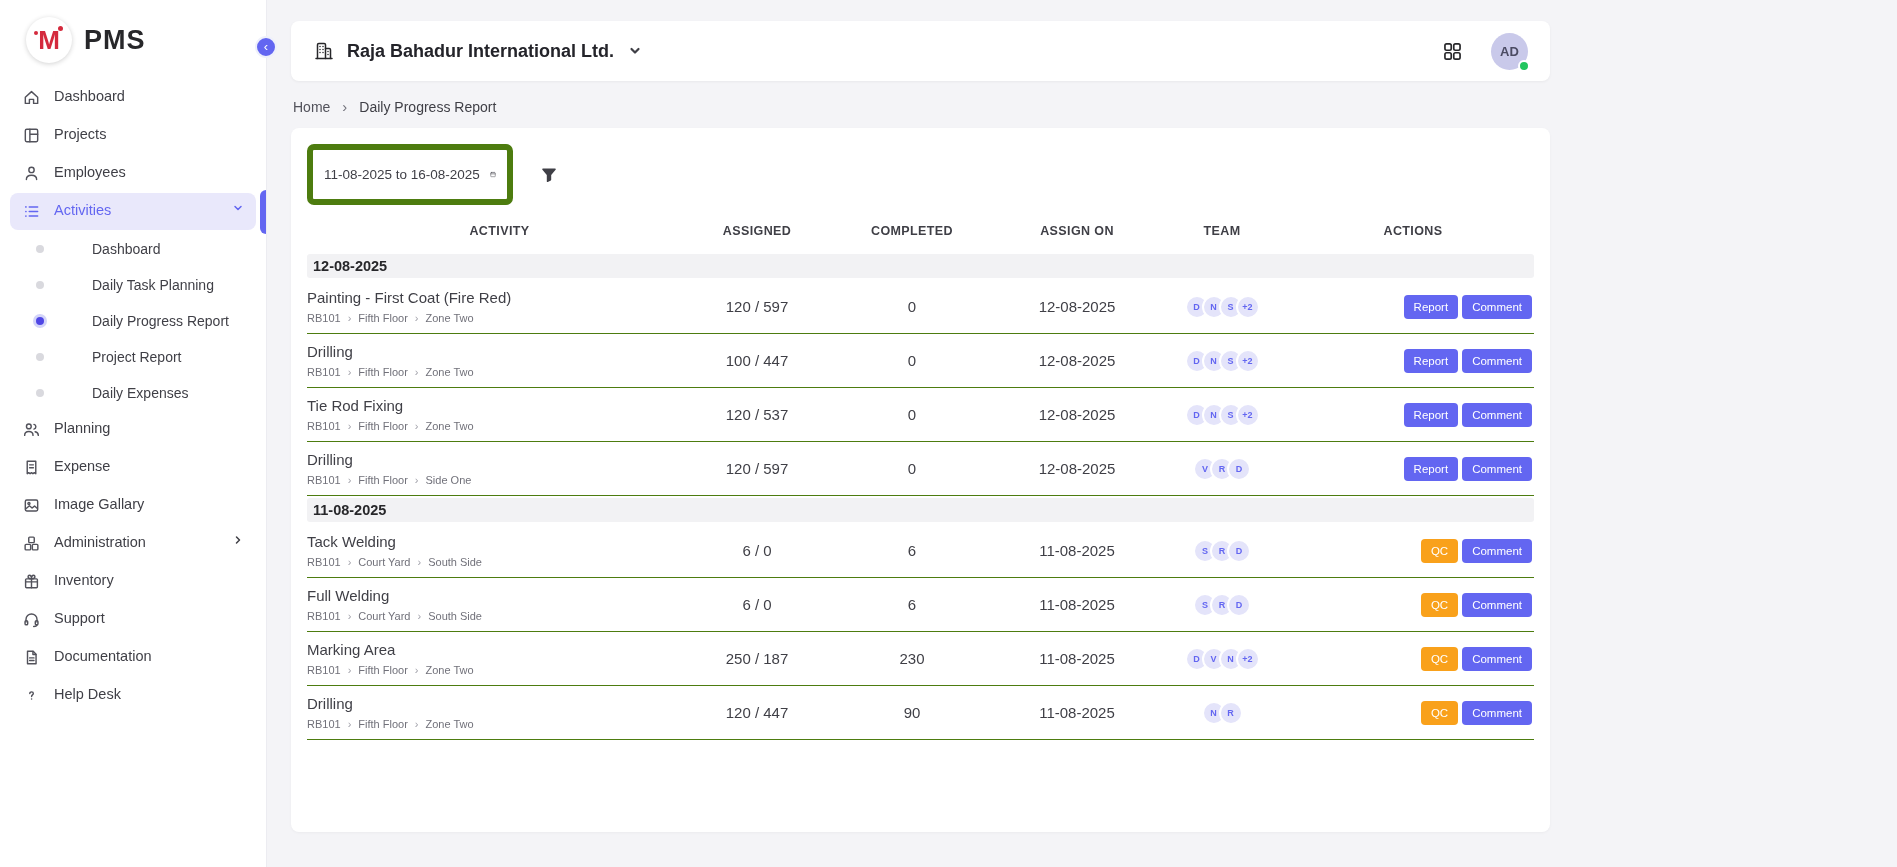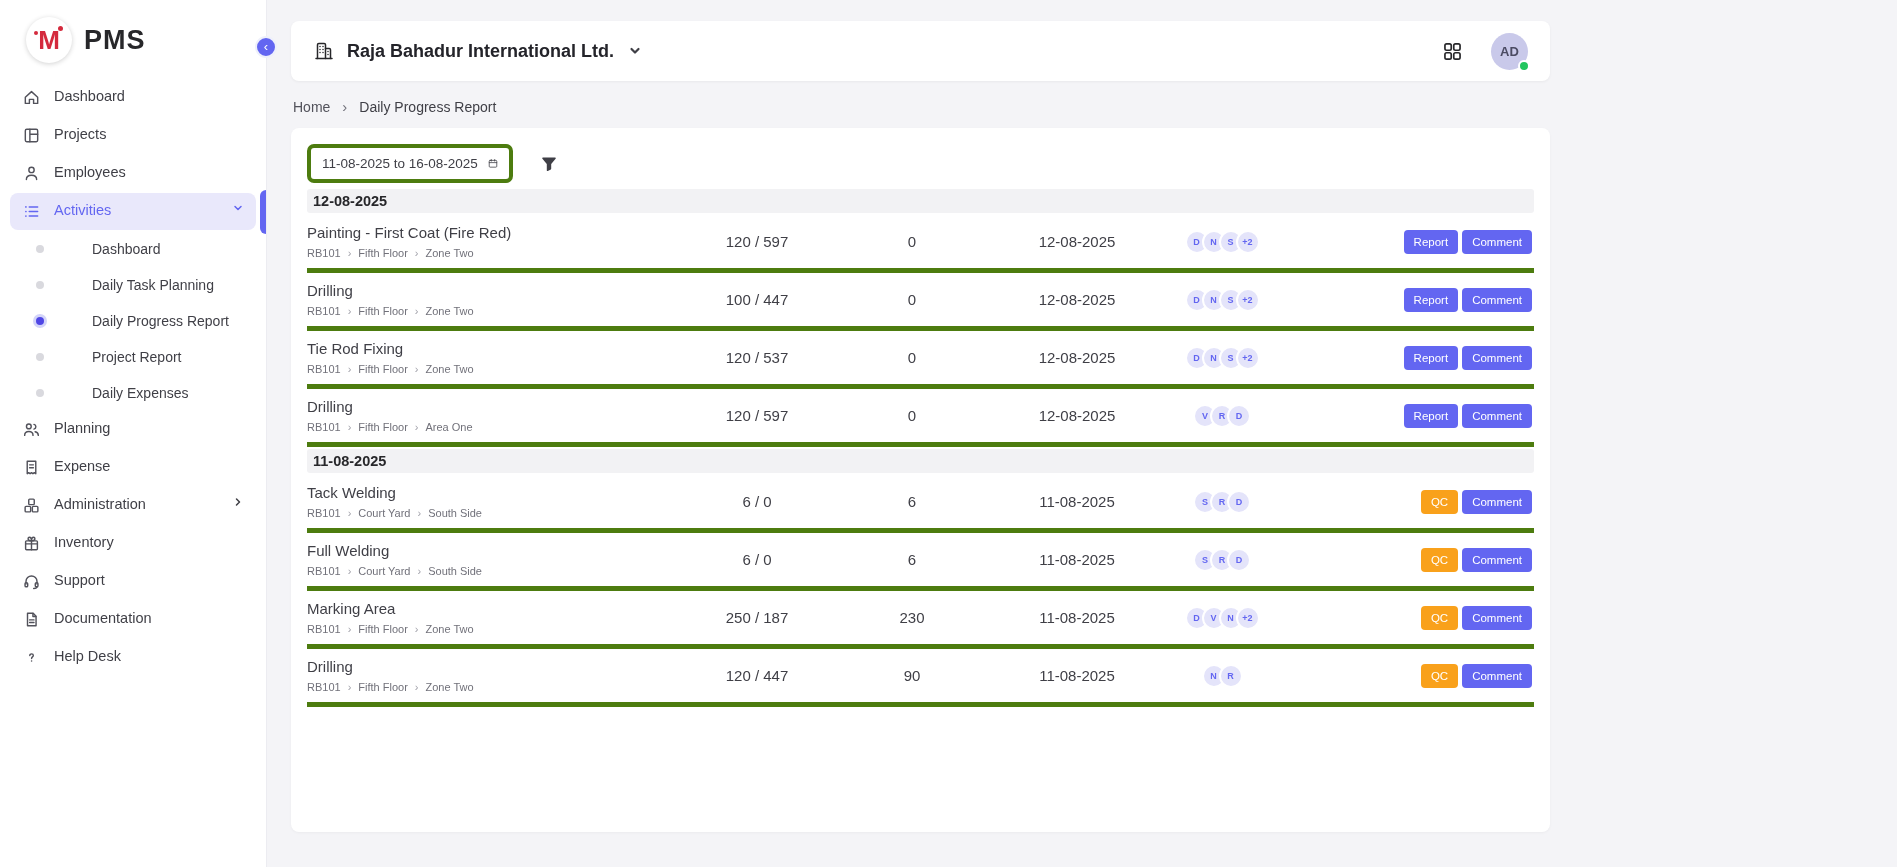--- a/index.html
+++ b/index.html
@@ -50,33 +50,33 @@
   .status-dot { position:absolute; right:-2px; bottom:-2px; width:12px; height:12px; background:#22c55e; border:2px solid #fff; border-radius:50%; }
 
   .breadcrumb { display:flex; align-items:center; gap:12px; margin:17px 2px 0 2px; font-size:14px; }
   .bc-home { color:#52525b; cursor:pointer; }
   .bc-sep { color:#71717a; font-size:15px; }
   .bc-current { color:#3f3f46; }
 
   .content-card { background:#fff; border-radius:8px; margin-top:13px; padding:9px 16px 0 16px; height:704px; overflow:hidden;
     box-shadow:0 1px 3px rgba(16,16,28,.04); }
   .filter-row { display:flex; align-items:center; gap:26px; padding:7px 0 4px 0; }
-  .date-box { display:flex; align-items:center; justify-content:space-between; border:4px solid #4d7c0f; border-radius:7px;
-    padding:7px 11px; width:206px; }
+  .date-box { display:flex; align-items:center; justify-content:space-between; border:6px solid #4d7c0f; border-radius:7px;
+    padding:16px 11px; width:206px; }
   .date-box input { border:none; outline:none; background:transparent; font-family:inherit; font-size:13.5px; color:#3f3f46; width:166px; }
   .cal-icon { width:17px; height:17px; color:#3f3f46; display:flex; }
   .cal-icon svg { width:100%; height:100%; stroke:currentColor; fill:none; stroke-width:1.4; stroke-linecap:round; }
   .funnel-btn { width:20px; height:20px; display:flex; cursor:pointer; background:none; border:none; }
   .funnel-btn svg { width:100%; height:100%; }
 
   .grid-row { display:grid; grid-template-columns:385px 130px 180px 150px 140px 1fr; align-items:center; }
   .thead { padding:15px 0 14px 0; }
   .thead span { display:block; text-align:center; font-size:12.5px; font-weight:700; color:#3f3f46; letter-spacing:.4px; }
   .group-bar { background:#f2f2f4; border-radius:3px; padding:4px 6px; margin:2px 0; font-size:14.5px; font-weight:700; color:#27272a; }
-  .trow { padding:9px 0; border-bottom:5px solid #4d7c0f; }
+  .trow { padding:9px 0; border-bottom:1px solid #4d7c0f; }
   .cell-c { text-align:center; font-size:15px; color:#3f3f46; }
   .act-title { font-size:15px; color:#3f3f46; margin-bottom:6px; }
   .act-path { display:flex; align-items:center; gap:7px; font-size:11px; color:#71717a; }
   .path-sep { color:#a1a1aa; font-size:11px; }
   .team-cell { display:flex; justify-content:center; }
   .tavatar { width:24px; height:24px; border-radius:50%; background:#e4e4fa; border:2px solid #fff; color:#6366f1;
     font-size:9px; font-weight:700; display:flex; align-items:center; justify-content:center; margin-left:-7px; }
   .tavatar:first-child { margin-left:0; }
   .actions-cell { display:flex; justify-content:flex-end; gap:4px; padding-right:2px; }
   .act-btn { border:none; color:#fff; font-size:11.5px; font-weight:500; border-radius:4px; padding:6px 10px; cursor:pointer; font-family:inherit; }
@@ -178,20 +178,30 @@
             <svg viewBox="0 0 20 20">
               <path d="M5.5 3.5 H14.5 V16.5 L13 15.4 L11.5 16.5 L10 15.4 L8.5 16.5 L7 15.4 L5.5 16.5 Z"></path>
               <path d="M8 7.2 H12 M8 10.2 H12"></path>
             </svg>
           </span>
         <span>Expense</span>
       </div>
       <div class="nav-item">
         <span class="nav-icon">
             <svg viewBox="0 0 20 20">
+              <rect x="3.5" y="4.3" width="13" height="11.4" rx="1.5"></rect>
+              <circle cx="7.3" cy="8" r="1.1"></circle>
+              <path d="M3.8 13.6 L7.8 10.2 L10.6 12.6 L13.2 10.6 L16.2 13.2"></path>
+            </svg>
+          </span>
+        <span>Image Gallary</span>
+      </div>
+      <div class="nav-item">
+        <span class="nav-icon">
+            <svg viewBox="0 0 20 20">
               <rect x="7.1" y="3.3" width="5.8" height="5.8" rx="1"></rect>
               <rect x="3.3" y="10.9" width="5.8" height="5.8" rx="1"></rect>
               <rect x="10.9" y="10.9" width="5.8" height="5.8" rx="1"></rect>
             </svg>
           </span>
         <span>Administration</span>
         <span class="chev">
             <svg viewBox="0 0 12 12">
               <path d="M4.5 3 L7.5 6 L4.5 9"></path>
             </svg>
@@ -294,20 +304,28 @@
                 </svg>
             </span>
           </div>
           <button class="funnel-btn">
             <svg viewBox="0 0 20 20">
                 <path d="M3.2 4.2 C3.2 3.8 3.5 3.5 3.9 3.5 H16.1 C16.5 3.5 16.8 3.8 16.8 4.2 C16.8 4.4 16.7 4.6 16.6 4.7 L12.2 10 V14.8 C12.2 15.1 12 15.4 11.8 15.5 L8.8 17 C8.3 17.2 7.8 16.9 7.8 16.4 V10 L3.4 4.7 C3.3 4.6 3.2 4.4 3.2 4.2 Z" fill="#3f3f46"></path>
               </svg>
           </button>
         </div>
 
+        <div class="grid-row thead">
+          <span>ACTIVITY</span>
+          <span>ASSIGNED</span>
+          <span>COMPLETED</span>
+          <span>ASSIGN ON</span>
+          <span>TEAM</span>
+          <span>ACTIONS</span>
+        </div>
 
         <div>
   <div class="group-bar"><span>12-08-2025</span></div>
 
   <div class="grid-row trow">
     <div>
       <div class="act-title">Painting - First Coat (Fire Red)</div>
       <div class="act-path">
                   <span>RB101</span>
                   <span class="path-sep">›</span>
@@ -384,21 +402,21 @@
   </div>
 
   <div class="grid-row trow">
     <div>
       <div class="act-title">Drilling</div>
       <div class="act-path">
                   <span>RB101</span>
                   <span class="path-sep">›</span>
                   <span>Fifth Floor</span>
                   <span class="path-sep">›</span>
-                  <span>Area One</span>
+                  <span>Side One</span>
                 </div>
     </div>
     <div class="cell-c">120 / 597</div>
     <div class="cell-c">0</div>
     <div class="cell-c">12-08-2025</div>
     <div class="team-cell">
                 <span class="tavatar">V</span>
                 <span class="tavatar">R</span>
                 <span class="tavatar">D</span>
               </div>

